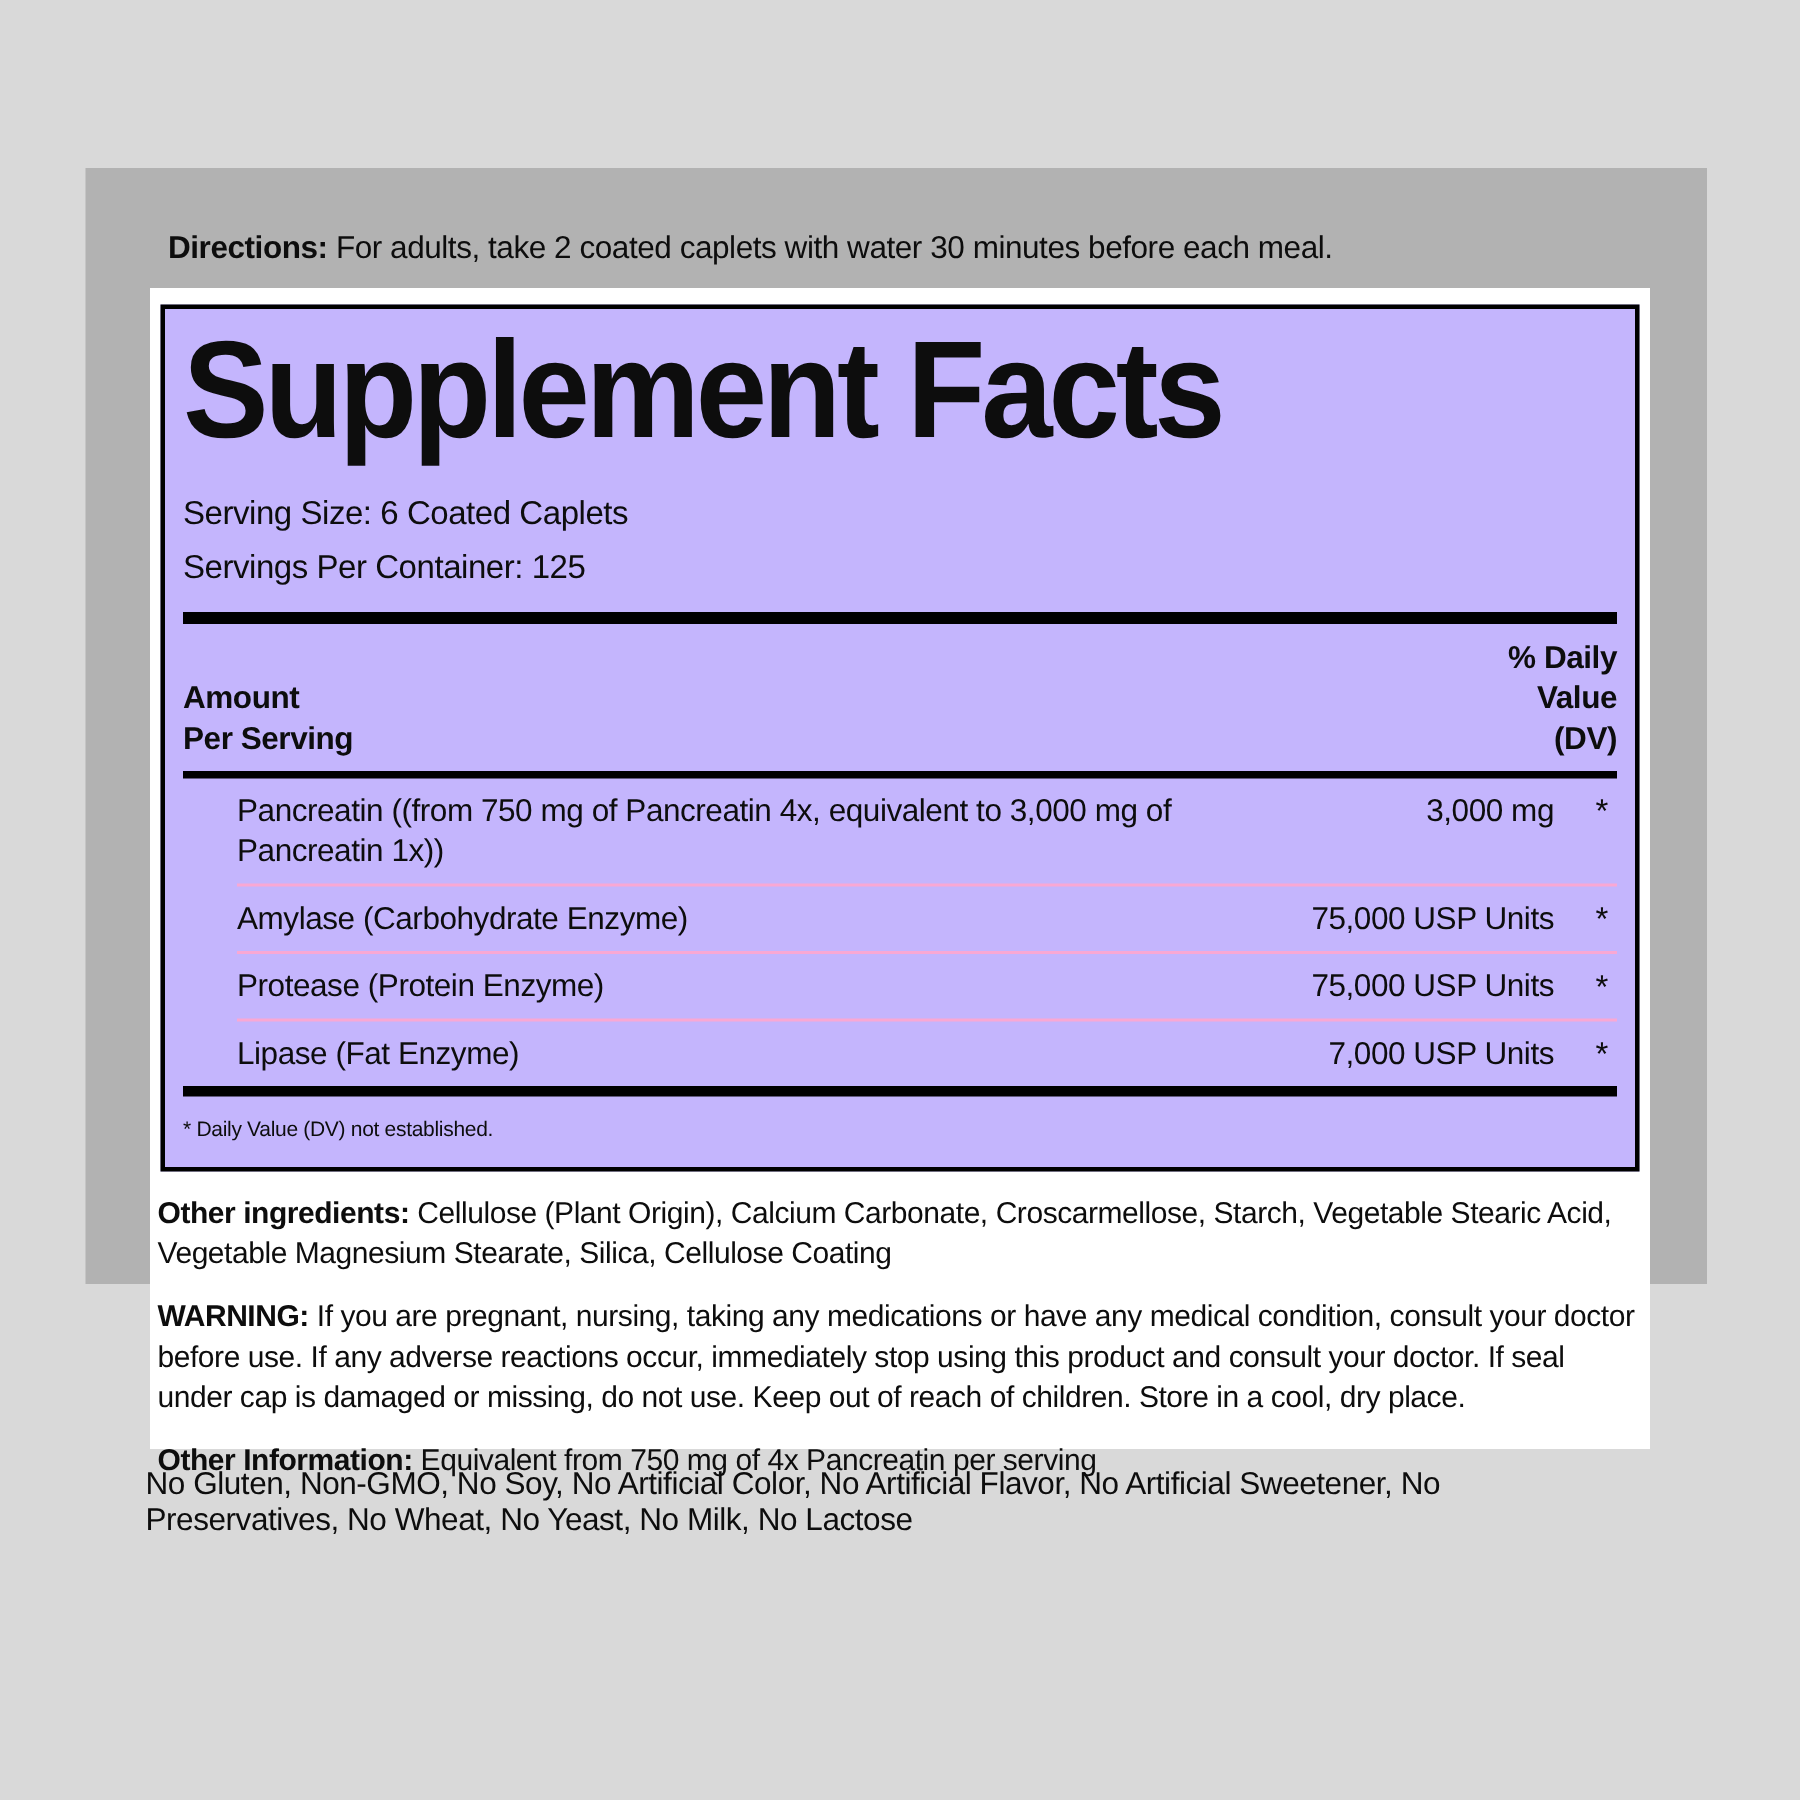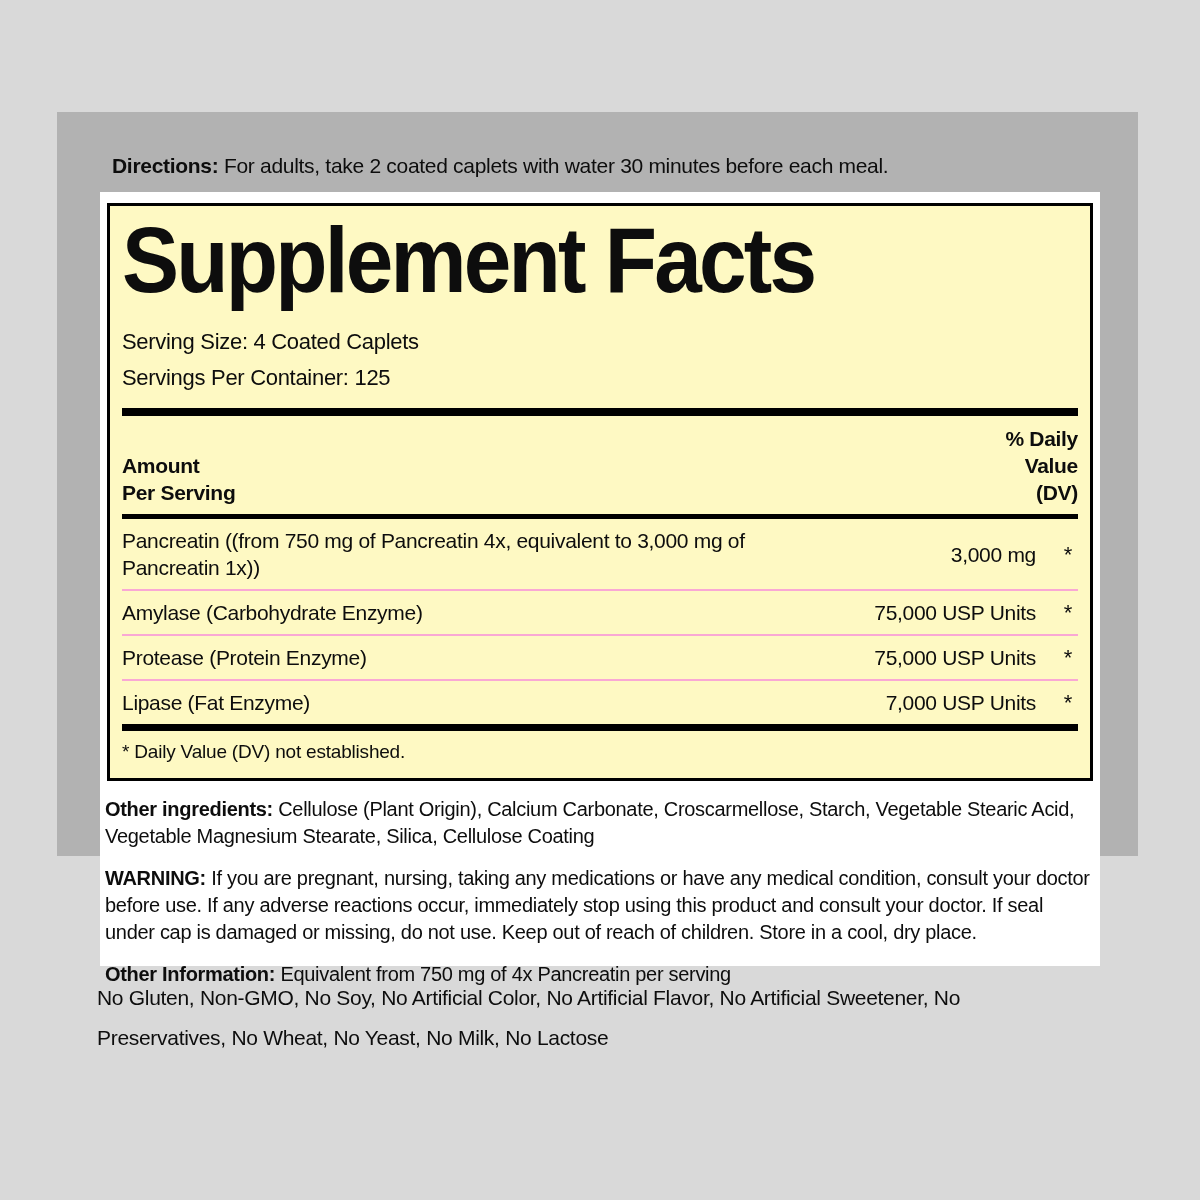--- a/index.html
+++ b/index.html
@@ -21,71 +21,71 @@
     font-size:21px; line-height:27px; letter-spacing:-0.3px;
   }
   .directions b { font-weight:700; }
   .card {
     position:absolute; left:43px; top:80px; width:1000px; height:774px;
     background:#ffffff;
   }
   .facts-box {
     margin:11px 7px 0 7px;
     border:3px solid #000;
-    background:#fef9c3;
+    background:#c4b5fd;
     padding:0 12px 10px 12px;
   }
   .facts-title {
     font-weight:700; font-size:92px; line-height:96px;
     letter-spacing:-3px; white-space:nowrap;
     transform:scaleX(0.93); transform-origin:left center;
     margin-top:6px;
   }
   .serving { font-size:22px; line-height:36px; letter-spacing:-0.3px; }
   .serving.first { margin-top:16px; }
   .bar { background:#000; width:100%; }
   .bar-8 { height:8px; margin-top:12px; }
   .bar-5 { height:5px; }
   .bar-7 { height:7px; }
   .facts-header { display:flex; justify-content:space-between; padding:9px 0 8px 0;align-items:flex-end; }
   .head-left  { font-weight:700; font-size:21px; line-height:27px; letter-spacing:-0.3px; }
   .head-right { font-weight:700; font-size:21px; line-height:27px; letter-spacing:-0.3px; text-align:right; }
   .frow {
-    display:flex; align-items:center; padding:8px 0;
-    font-size:21px; line-height:27px; letter-spacing:-0.3px;
+    display:flex; align-items:flex-start; padding:8px 0;
+    font-size:21px; line-height:27px; letter-spacing:-0.3px;margin-left:36px;
   }
   .frow + .frow { border-top:2px solid #f9a8d4; }
   .frow .iname { flex:1 1 auto; max-width:640px; }
   .frow .amt { margin-left:auto; white-space:nowrap; text-align:right; }
   .frow .dv { width:42px; text-align:right; padding-right:6px; font-size:22px; }
-  .footnote { font-size:19px; line-height:20px; letter-spacing:-0.2px; padding:11px 0 6px 0; }
+  .footnote { font-size:14px; line-height:20px; letter-spacing:-0.2px; padding:11px 0 6px 0; }
   .para {
     font-size:20px; line-height:27px; letter-spacing:-0.3px;
     margin:15px 8px 0 5px;
   }
   .para b { font-weight:700; }
   .free-from {
     position:absolute; left:40px; top:866px; width:985px;
-    font-size:21px; line-height:40px; letter-spacing:-0.3px;
+    font-size:21px; line-height:24px; letter-spacing:-0.3px;
   }
 </style>
 </head>
 <body>
 
 <div class="stage">
   <div class="panel">
 
     <p class="directions"><b>Directions:</b><span> For adults, take 2 coated caplets with water 30 minutes before each meal.</span></p>
 
     <div class="card">
 
       <div class="facts-box">
         <div class="facts-title">Supplement Facts</div>
 
-        <div class="serving first">Serving Size: 4 Coated Caplets</div>
+        <div class="serving first">Serving Size: 6 Coated Caplets</div>
         <div class="serving">Servings Per Container: 125</div>
 
         <div class="bar bar-8"></div>
 
         <div class="facts-header">
           <div class="head-left">
             <div>Amount</div>
             <div>Per Serving</div>
           </div>
           <div class="head-right">

